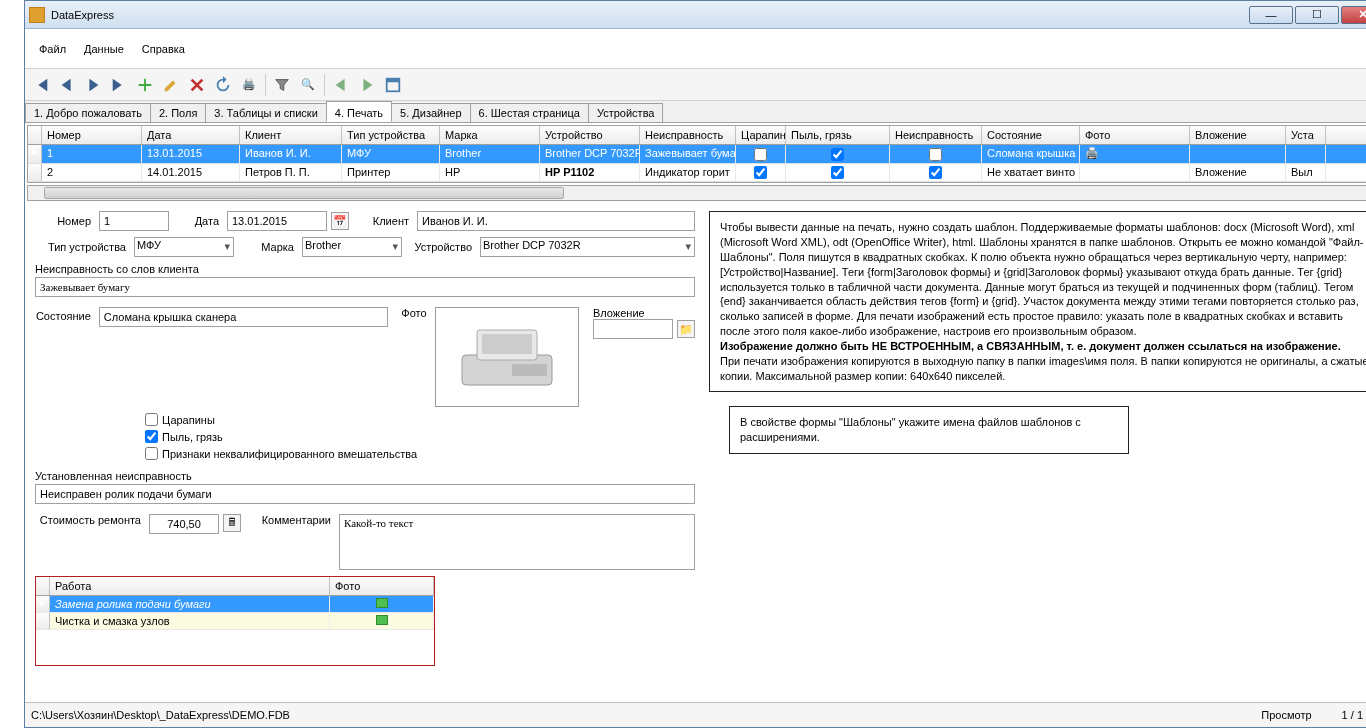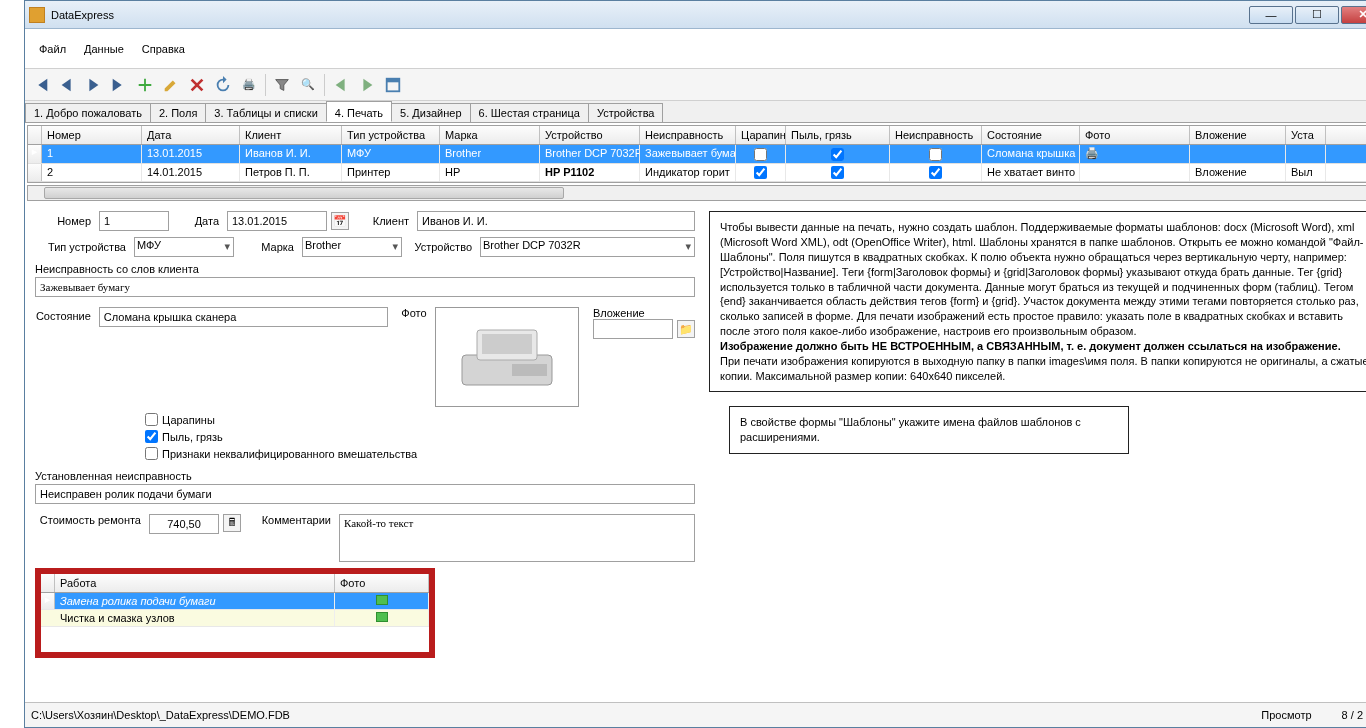--- a/index.html
+++ b/index.html
@@ -32,27 +32,27 @@
 .form-left{padding:8px 10px;width:680px;}
 .form-right{padding:8px 4px;flex:1;}
 .frow{display:flex;align-items:center;margin-bottom:6px;gap:4px;}
 .flbl{text-align:right;padding-right:4px;}
 .finput{border:1px solid #a0a0a0;padding:2px 4px;background:#fff;height:20px;}
 .fsel{border:1px solid #a0a0a0;padding:1px 2px;background:#fff;height:20px;position:relative;}
 .fsel::after{content:"▾";position:absolute;right:3px;top:2px;color:#555;}
 .calbtn{width:18px;height:18px;border:1px solid #a0a0a0;display:inline-flex;align-items:center;justify-content:center;background:#f4f4f4;}
 .helpbox{border:1px solid #222;padding:8px 10px;font-size:11px;line-height:1.35;margin-bottom:14px;}
 .helpbox b{font-weight:bold;}
-.subgrid{border:6px solid #b91c1c;}
+.subgrid{border:1px solid #b91c1c;}
 .subgrid .sh{display:flex;background:linear-gradient(#fdfdfd,#ececec);border-bottom:1px solid #a0a0a0;}
 .subgrid .shc{padding:3px 5px;border-right:1px solid #c0c0c0;}
 .subgrid .sr{display:flex;border-bottom:1px solid #e8e8e8;}
 .subgrid .src{padding:2px 5px;border-right:1px solid #eee;}
 .subgrid .sr.sel{background:#3399ff;color:white;}
-.subgrid .sr.alt{background:#fafbe0;align-items:flex-end;}
+.subgrid .sr.alt{background:#fafbe0;}
 .rowmark{width:14px;border-right:1px solid #c0c0c0;background:linear-gradient(#fdfdfd,#ececec);text-align:center;}
 .statusbar{height:20px;border-top:1px solid #c0c0c0;display:flex;align-items:center;padding:12px 6px;background:#f5f5f5;}
 .status-right{margin-left:auto;display:flex;gap:30px;padding-right:20px;}
 .hscroll{height:16px;border:1px solid #a0a0a0;margin:0 2px 2px 2px;background:#f0f0f0;position:relative;}
 .hscroll .thumb{position:absolute;left:16px;top:1px;height:12px;width:520px;background:linear-gradient(#e8e8e8,#d0d0d0);border:1px solid #a8a8a8;border-radius:2px;}
 .photo-box{width:150px;height:100px;border:1px solid #999;display:flex;align-items:center;justify-content:center;background:#fff;}
 textarea.finput{height:auto;resize:none;font-family:Tahoma;}
 input[type=checkbox]{margin:0;vertical-align:middle;}
 .chkrow{display:flex;align-items:center;gap:4px;margin:4px 0 4px 110px;}
 </style>
@@ -271,21 +271,21 @@
           </div>
 
        <div style="margin:10px 0 2px 0">Установленная неисправность</div>
        <input class="finput" style="width: 100%;" value="Неисправен ролик подачи бумаги">
 
        <div class="frow" style="margin-top:10px;align-items:flex-start">
          <span class="flbl" style="width:110px">Стоимость ремонта</span>
          <input class="finput" style="width: 70px; text-align: center;" value="740,50">
          <span class="calbtn">🖩</span>
          <span class="flbl" style="width:90px">Комментарии</span>
-         <textarea class="finput" style="flex: 1 1 0%; height: 48px;">Какой-то текст</textarea>
+         <textarea class="finput" style="flex: 1 1 0%; height: 56px;">Какой-то текст</textarea>
        </div>
 
        <div class="subgrid" style="width:400px;height:90px">
          <div class="sh">
            <div class="rowmark"></div>
            <div class="shc" style="width:280px">Работа</div>
            <div class="shc" style="flex:1">Фото</div>
          </div>
          <div id="worksbody">
               <div class="sr sel">
@@ -312,16 +312,16 @@
          <span>В свойстве формы "Шаблоны" укажите имена файлов шаблонов с расширениями.</span>
        </div>
      </div>
    </div>
  </div>
 
  <div class="statusbar">
    <span>C:\Users\Хозяин\Desktop\_DataExpress\DEMO.FDB</span>
    <div class="status-right">
      <span>Просмотр</span>
-     <span>8 / 2</span>
+     <span>1 / 1</span>
    </div>
  </div>
 </div>
 
 </body></html>

